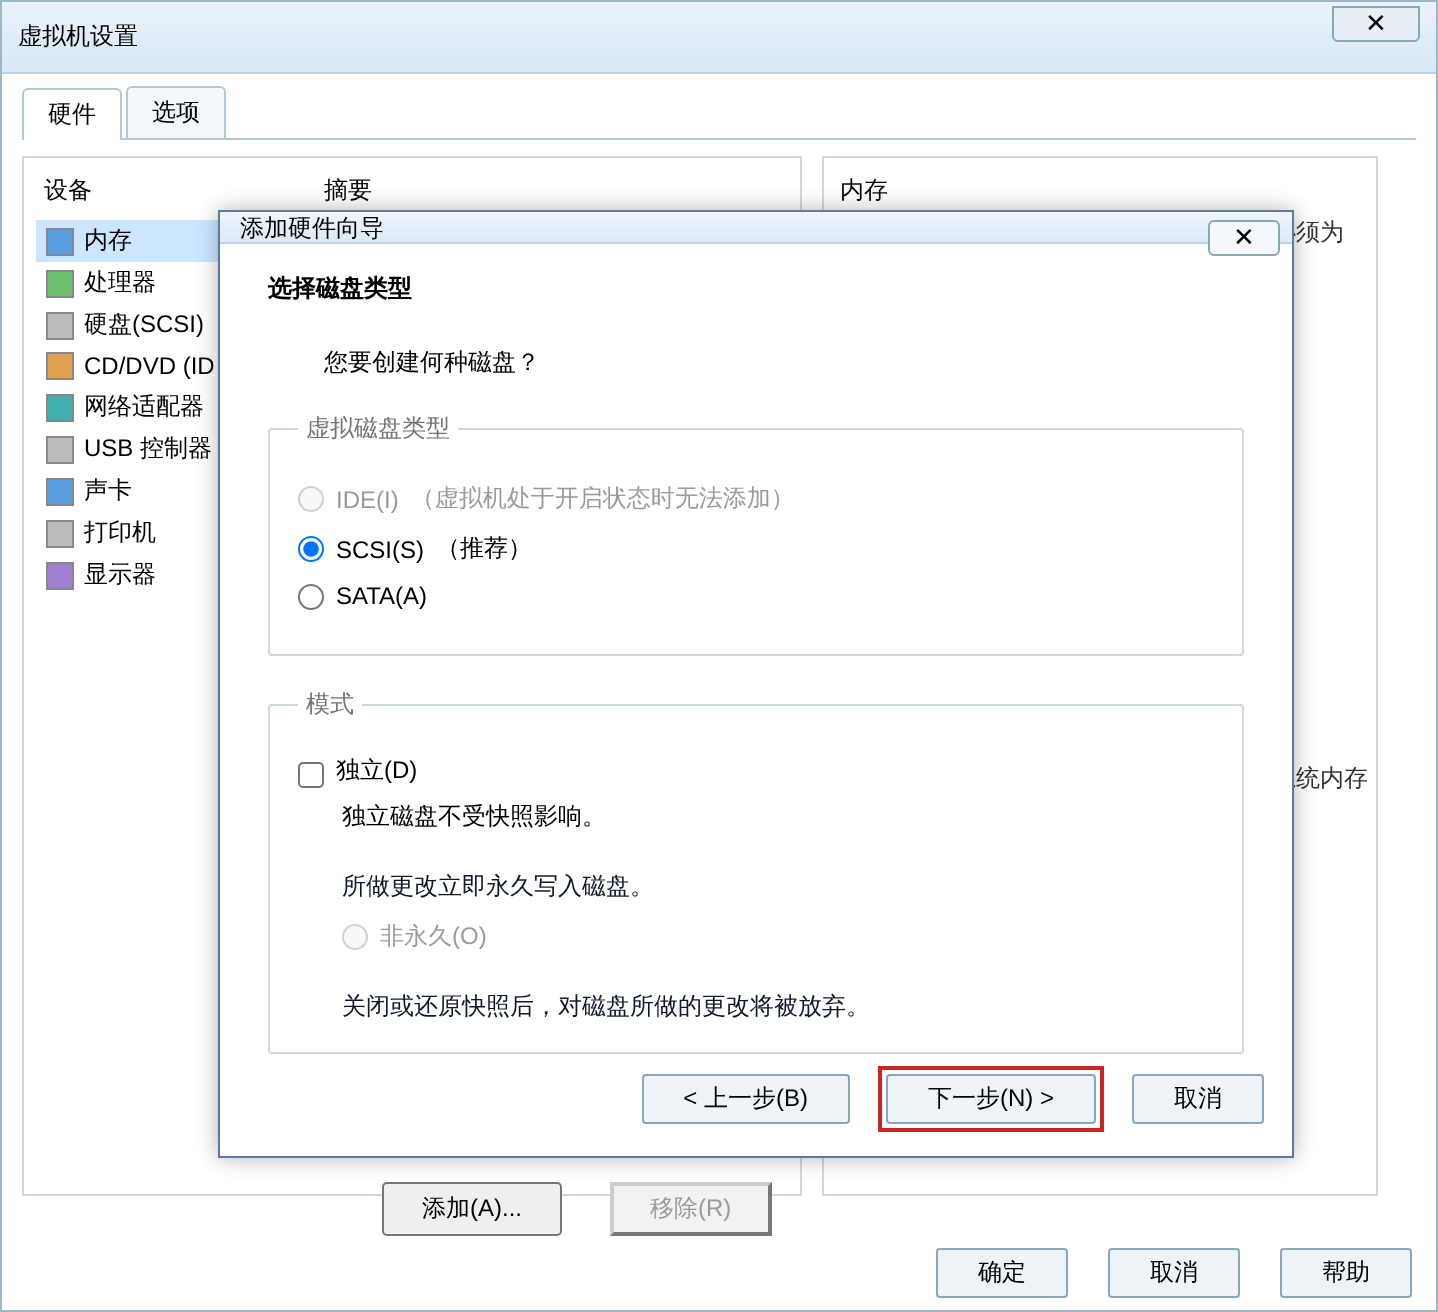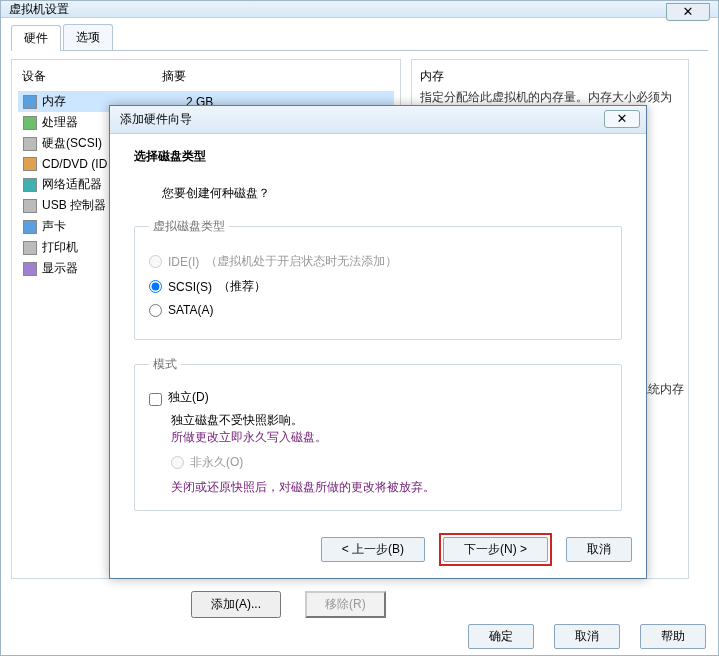--- a/index.html
+++ b/index.html
@@ -1,19 +1,19 @@
 <!DOCTYPE html>
 <html><head>
 <meta charset="utf-8">
 <style>
 * { box-sizing: border-box; margin: 0; padding: 0; }
 body { font-family: "Microsoft YaHei", Tahoma, sans-serif; font-size: 12px; background: #f0f0f0; width: 719px; height: 656px; overflow: hidden; position: relative; }
 
 .main-window { position: absolute; top: 0; left: 0; width: 719px; height: 656px; background: #fff; border: 1px solid #9fb6c7; }
-.main-titlebar { height: 17px; background: linear-gradient(#eaf3fb,#d7e8f7); display: flex; align-items: center; padding: 0 8px; border-bottom: 1px solid #c0d0e0; }
+.main-titlebar { height: 36px; background: linear-gradient(#eaf3fb,#d7e8f7); display: flex; align-items: center; padding: 0 8px; border-bottom: 1px solid #c0d0e0; }
 .main-titlebar .close { position: absolute; right: 8px; top: 2px; width: 44px; height: 18px; border:1px solid #8aa; border-radius: 0 0 3px 3px; text-align:center; font-size:13px; line-height:15px; background:#e8eef5; cursor:pointer;}
 .main-body { padding: 6px 10px 10px 10px; }
 
 .tabs { display: flex; border-bottom: 1px solid #b5c6d6; }
 .tab { padding: 4px 12px; border: 1px solid #b5c6d6; border-bottom: none; background: #f4f8fc; margin-right: 2px; border-radius: 3px 3px 0 0; cursor:pointer; }
 .tab.active { background: #fff; position: relative; top: 1px; }
 
 .content-row { display: flex; gap: 10px; margin-top: 8px; }
 .left-panel { width: 390px; border: 1px solid #d0d8e0; padding: 6px; height: 520px; background:#fff; }
 .right-panel { width: 278px; border: 1px solid #d0d8e0; padding: 8px; height: 520px; background:#fff; }
@@ -31,31 +31,31 @@
 
 .bottom-buttons { position:absolute; left: 190px; top: 590px; display:flex; gap: 24px; }
 .bottom-buttons button { padding: 3px 18px; font-size:12px; }
 
 .footer { position:absolute; bottom:6px; right:12px; display:flex; gap:20px; }
 .footer button, .wiz-footer button { padding:3px 20px; font-size:12px; background:#eef3f8; border:1px solid #8aa6bf; border-radius:2px; cursor:pointer; }
 button[disabled]{ color:#999; background:#f2f2f2; border-color:#ccc; cursor:default;}
 
 
 .wizard { position: absolute; left: 109px; top: 105px; width: 538px; height: 474px; background: #fff; border: 1px solid #5a7ca0; box-shadow: 0 0 10px rgba(0,0,0,.3); }
-.wiz-titlebar { height: 28px; background: linear-gradient(#eef5fc,#dce9f6); display:flex; align-items:center; padding:0 10px; border-bottom:1px solid #c0d0e0; position:relative;}
+.wiz-titlebar { height: 16px; background: linear-gradient(#eef5fc,#dce9f6); display:flex; align-items:flex-start; padding:0 10px; border-bottom:1px solid #c0d0e0; position:relative;}
 .wiz-titlebar .wiz-close { position:absolute; right:6px; top:4px; width:36px; height:18px; border:1px solid #8aa; border-radius:3px; text-align:center; line-height:15px; background:#f4f8fc; cursor:pointer; font-size:13px;}
 .wiz-body { padding: 14px 24px 8px 24px; }
 .wiz-head-title { font-weight:bold; }
 .wiz-head-sub { margin-left: 28px; margin-top:20px; }
 
 fieldset { border:1px solid #d0d8e0; border-radius:2px; margin-top:16px; padding:10px 14px 14px 14px; }
 legend { padding:0 4px; color:#737373; }
 .radio-row { display:flex; align-items:center; gap:6px; margin:8px 0; }
 .radio-row.disabled, .sub-disabled { color:#9a9a9a; }
-.hint { margin-left: 22px; color:#701a75; font-size:12px; }
+.hint { margin-left: 22px; color:#0f172a; font-size:12px;margin-top:18px; }
 .chk-row { display:flex; align-items:flex-end; gap:6px; margin:6px 0; }
 .indent { margin-left: 22px; }
 
 .wiz-footer { position:absolute; bottom:12px; right:14px; display:flex; gap:14px; align-items:center; }
 .highlight-box { border: 2px solid #d02424; padding:2px; display:inline-block; }
 
 
 .ic { width:14px; height:14px; display:inline-block; border:1px solid #888; }
 .ic-blue{background:#5aa0e0;} .ic-green{background:#6cc06c;} .ic-orange{background:#e0a050;}
 .ic-gray{background:#bbb;} .ic-teal{background:#40b0b0;} .ic-purple{background:#a080d0;}

